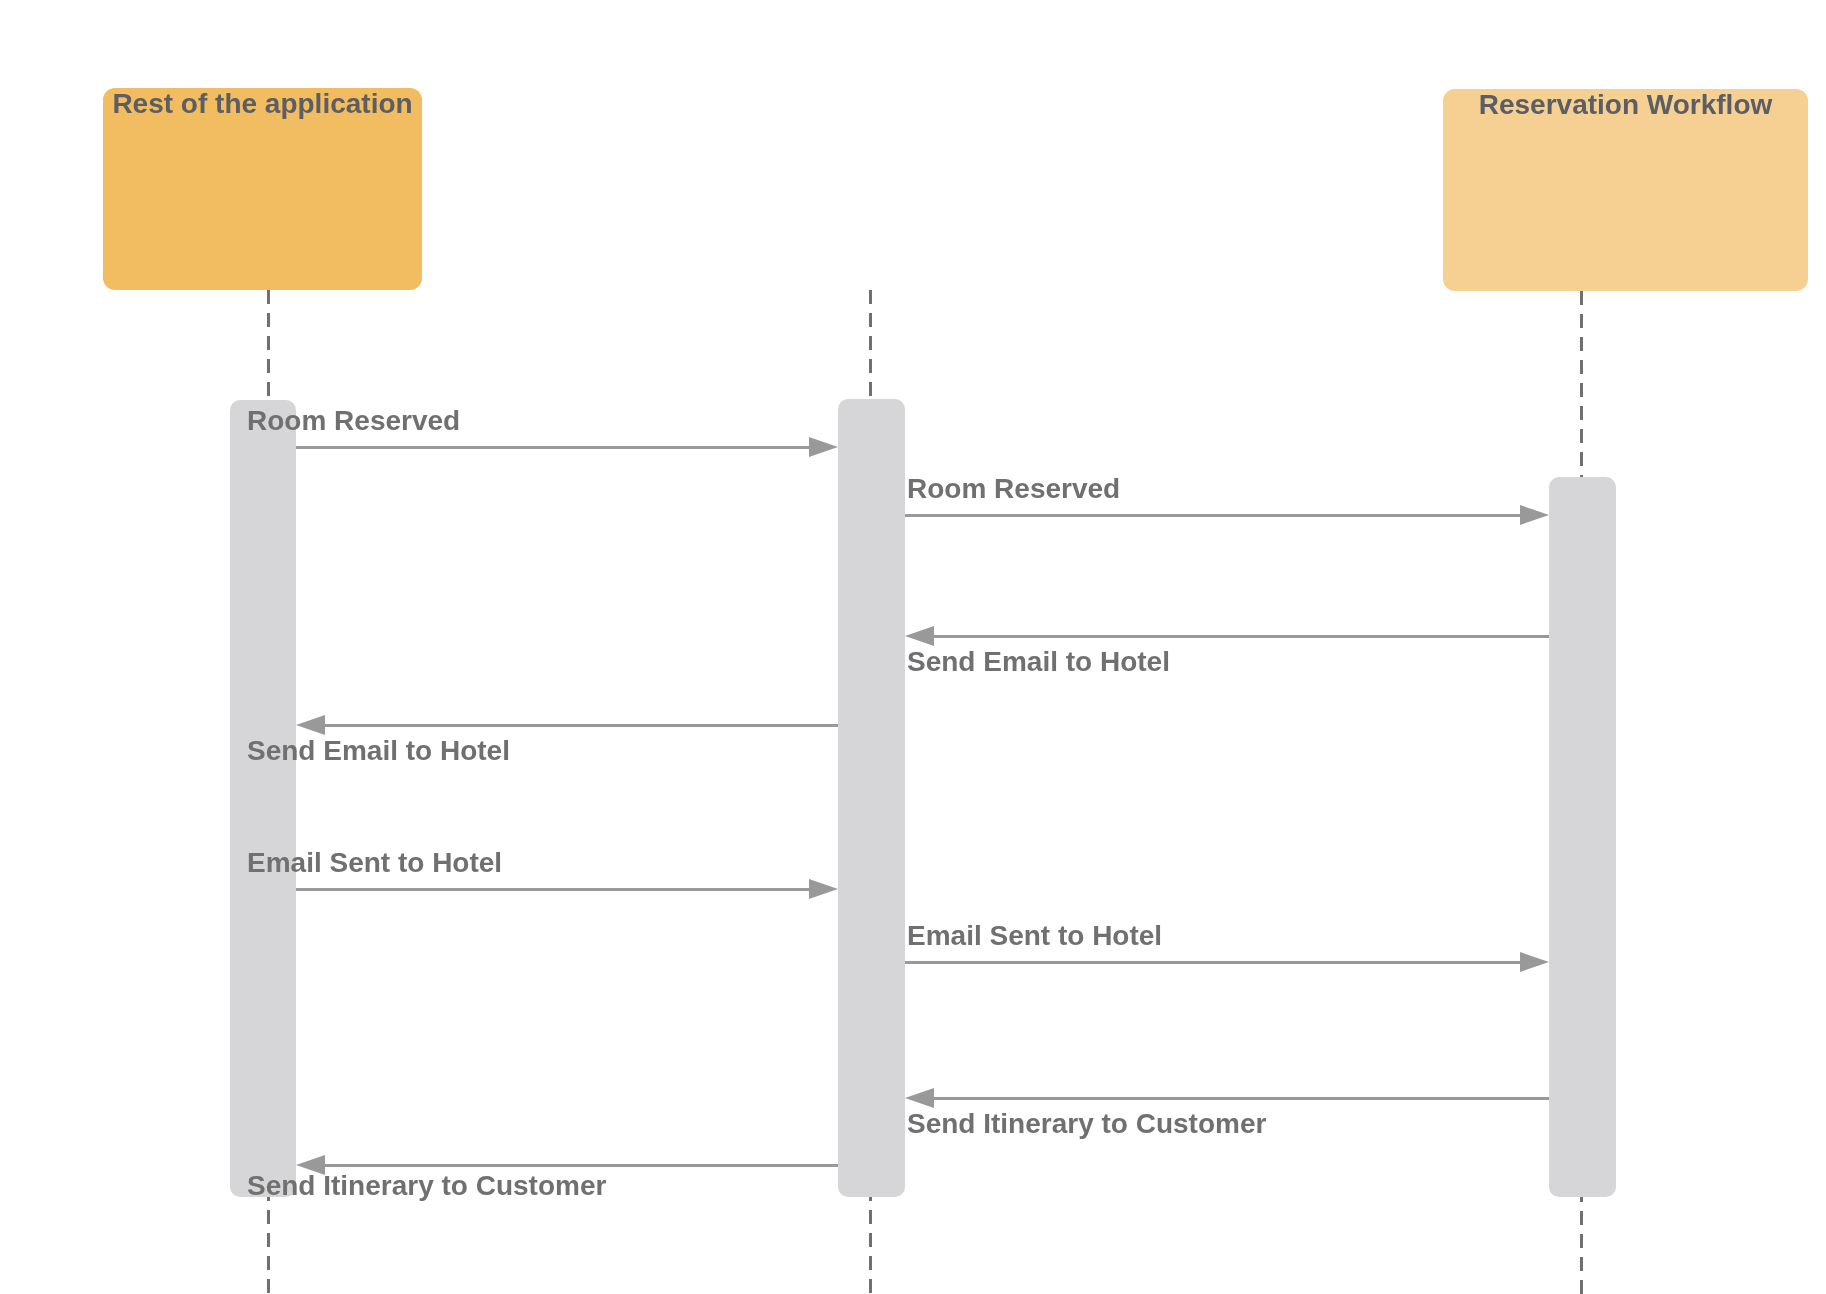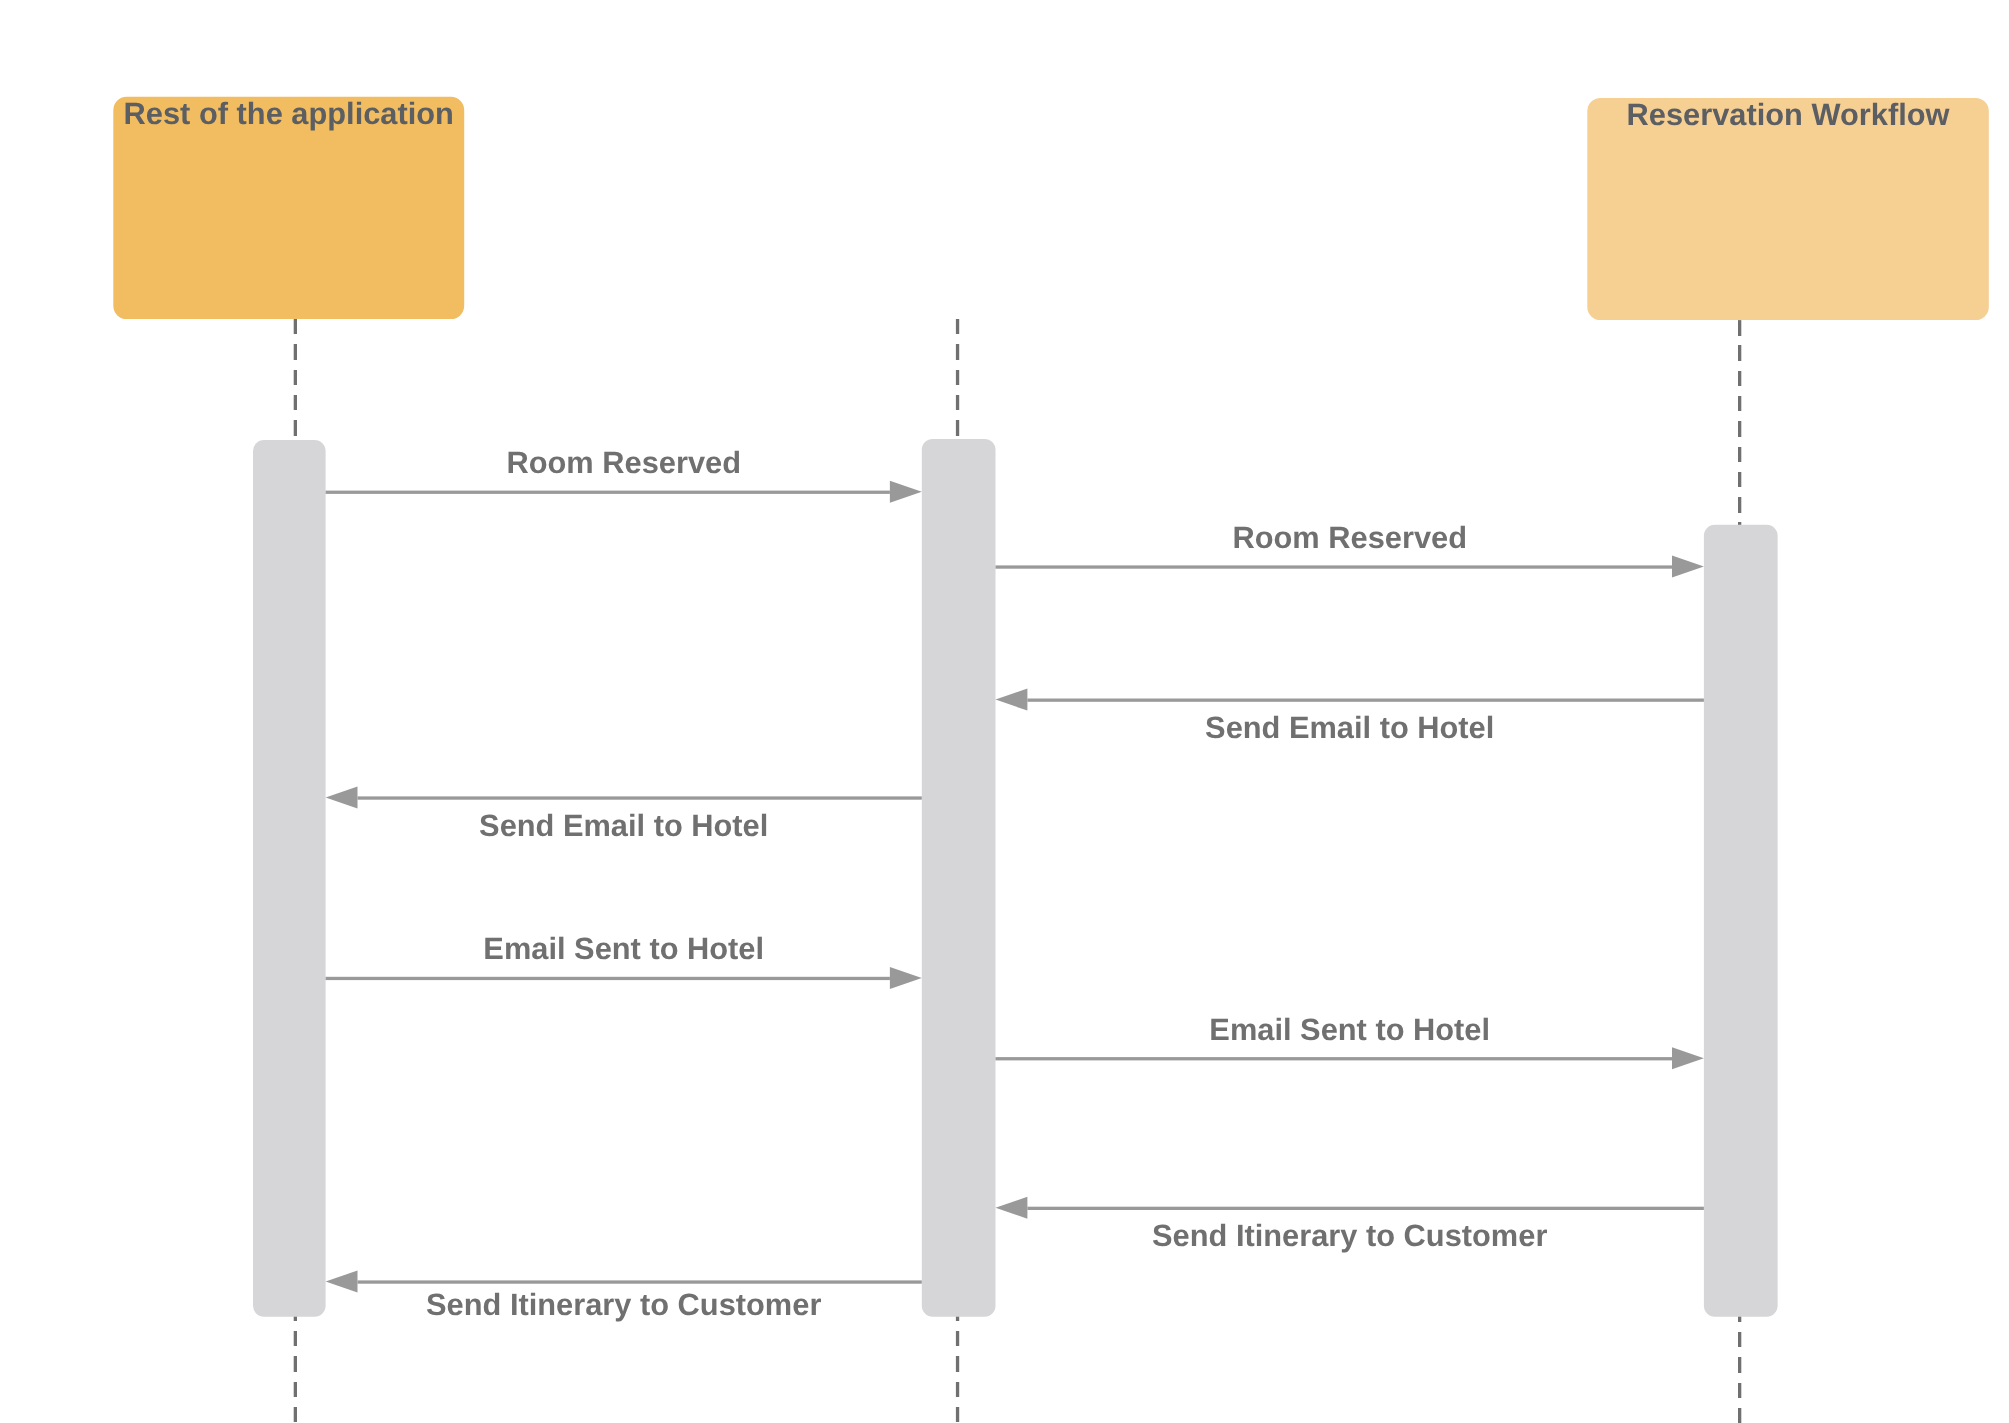--- a/index.html
+++ b/index.html
@@ -58,21 +58,20 @@
     border-bottom: 10px solid transparent;
     z-index: 4;
   }
   .arrowhead.right { border-left: 29px solid var(--arrow, #999999); }
   .arrowhead.left  { border-right: 29px solid var(--arrow, #999999); }
   .msg-label {
     position: absolute;
     width: 640px;
     height: 34px;
     line-height: 34px;
-    text-align: center;
     font-size: 28px;
     font-weight: bold;
     color: var(--label, #707070);
     white-space: nowrap;
     z-index: 5;
   }
 </style>
 </head>
 <body>
 

